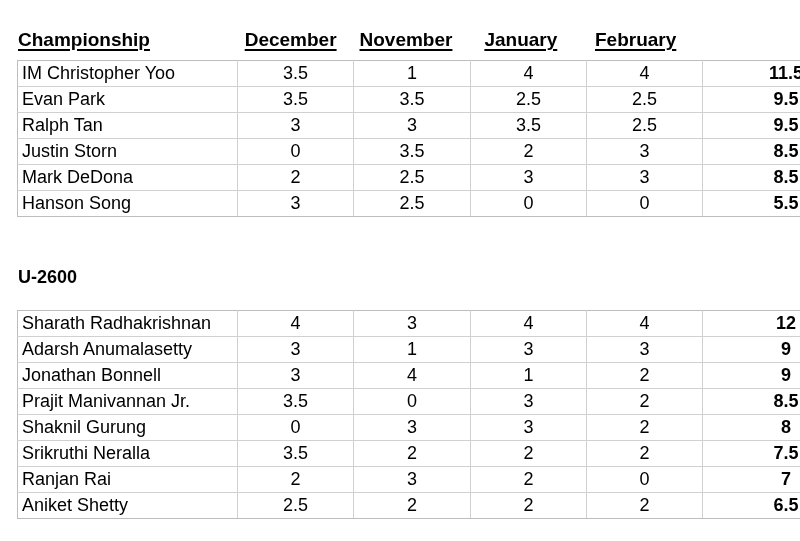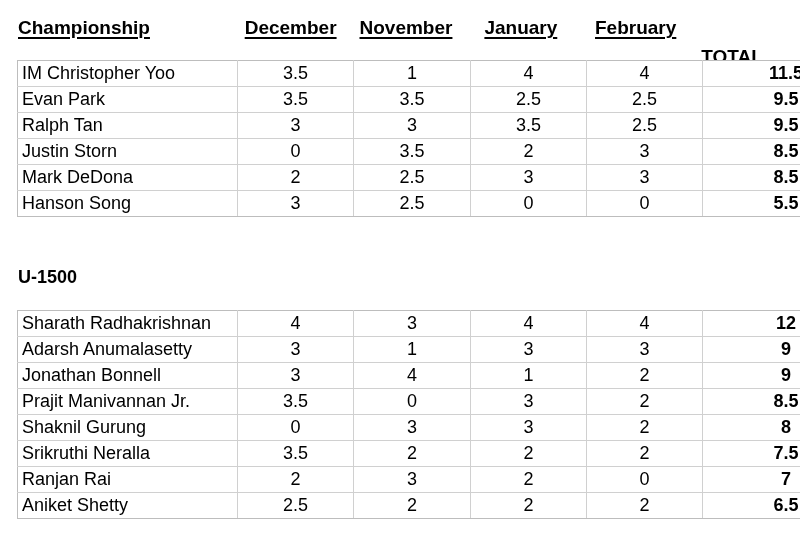--- a/index.html
+++ b/index.html
@@ -20,21 +20,21 @@
     left: 0;
     top: 0;
     width: 800px;
     height: 541px;
   }
 
   
   .header-row {
     position: absolute;
     left: 17px;
-    top: 16px;
+    top: 28px;
     width: 754px;
     height: 30px;
     display: flex;
     align-items: flex-start;
   }
   .hdr {
     font-size: 19px;
     font-weight: bold;
     line-height: 24px;
     text-decoration: underline;
@@ -152,21 +152,21 @@
         <td class="c-name">Hanson Song</td>
         <td class="c-mon">3</td>
         <td class="c-mon2">2.5</td>
         <td class="c-mon">0</td>
         <td class="c-mon">0</td>
         <td class="c-total">5.5</td>
       </tr>
     </tbody>
   </table>
 
-  <div class="section-title">U-1500</div>
+  <div class="section-title">U-2600</div>
 
   <table class="grid t2">
     <tbody>
       <tr>
         <td class="c-name">Sharath Radhakrishnan</td>
         <td class="c-mon">4</td>
         <td class="c-mon2">3</td>
         <td class="c-mon">4</td>
         <td class="c-mon">4</td>
         <td class="c-total">12</td>

